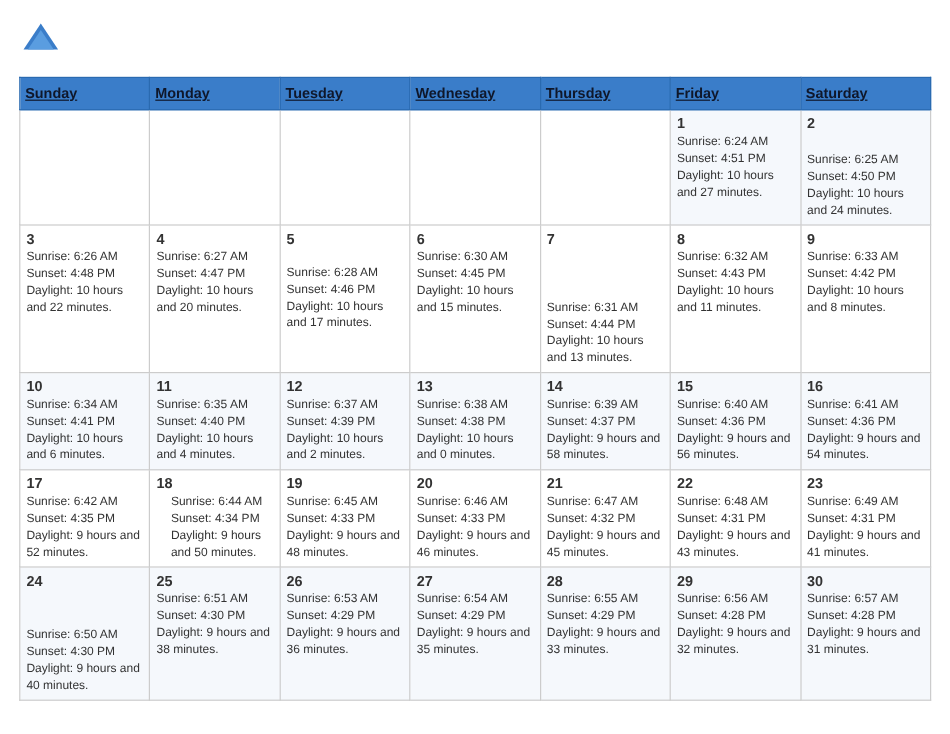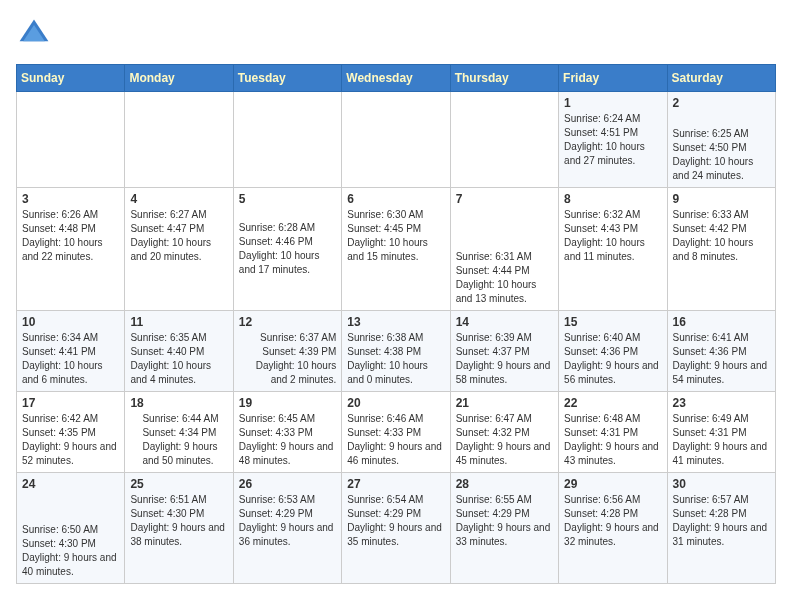--- a/index.html
+++ b/index.html
@@ -42,26 +42,27 @@
       font-size: 15px;
       color: #555;
     }
     table {
       width: 100%;
       border-collapse: collapse;
       table-layout: fixed;
     }
     thead tr th {
       background-color: #3a7dc9;
-      color: #fef9c3;
+      color: #0f172a;
       font-size: 12px;
       font-weight: bold;
       padding: 6px 4px;
       text-align: left;
       border: 1px solid #2a6ab0;
+      text-decoration: underline;
     }
     tbody tr td {
       border: 1px solid #ccc;
       vertical-align: top;
       padding: 4px 5px;
       font-size: 10px;
       color: #333;
       height: 80px;
       background: #fff;
     }
@@ -188,21 +189,21 @@
 Daylight: 10 hours and 6 minutes.</div>
         </td>
         <td>
           <span class="day-number">11</span>
           <div class="day-info" style="white-space: pre-line;">Sunrise: 6:35 AM
 Sunset: 4:40 PM
 Daylight: 10 hours and 4 minutes.</div>
         </td>
         <td>
           <span class="day-number">12</span>
-          <div class="day-info" style="white-space: pre-line; text-align: right;">Sunrise: 6:37 AM
+          <div class="day-info" style="white-space: pre-line;">Sunrise: 6:37 AM
 Sunset: 4:39 PM
 Daylight: 10 hours and 2 minutes.</div>
         </td>
         <td>
           <span class="day-number">13</span>
           <div class="day-info" style="white-space: pre-line;">Sunrise: 6:38 AM
 Sunset: 4:38 PM
 Daylight: 10 hours and 0 minutes.</div>
         </td>
         <td>

